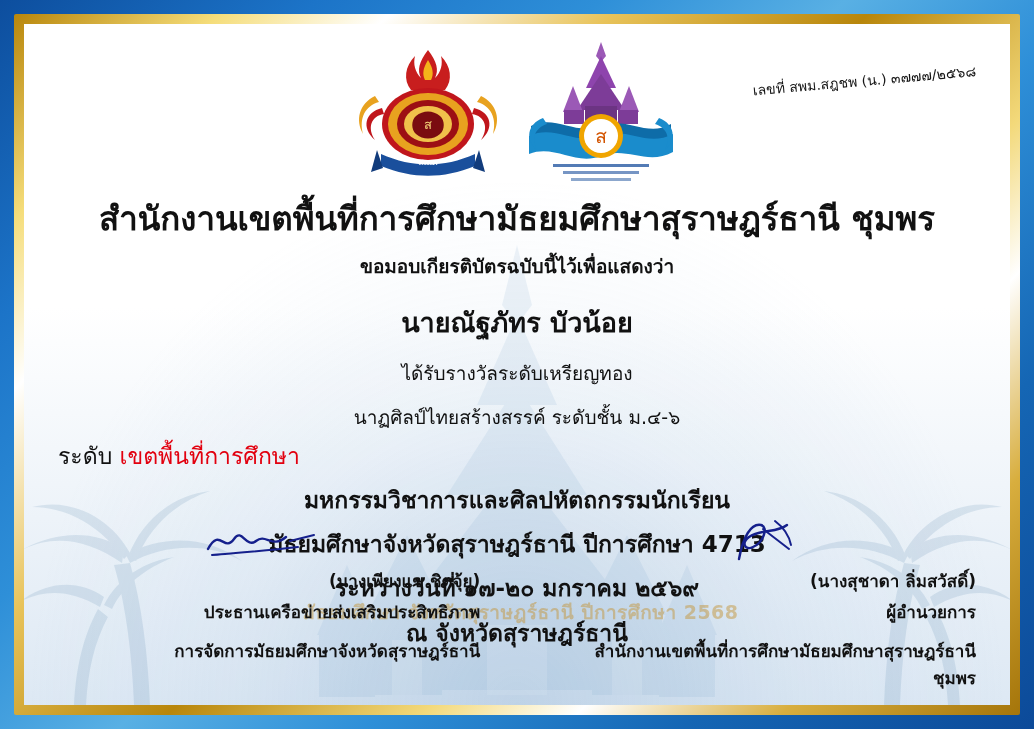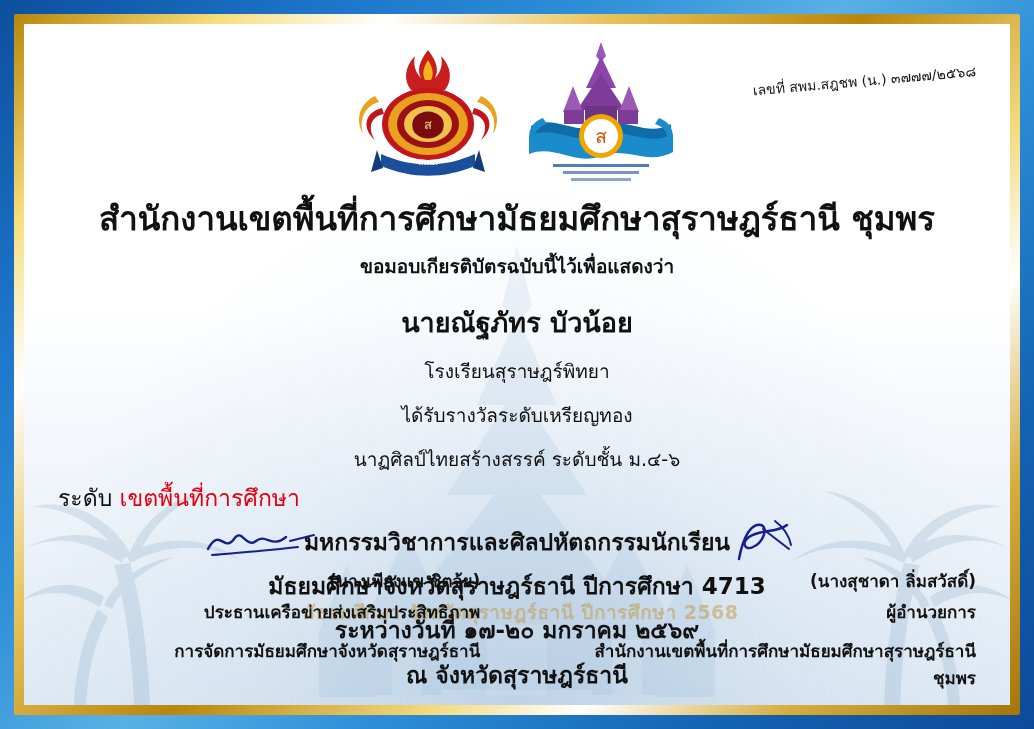--- a/index.html
+++ b/index.html
@@ -310,21 +310,20 @@
           <rect x="42" y="131" width="76" height="3" fill="#1a4f9c" opacity=".6"></rect>
           <rect x="50" y="138" width="60" height="3" fill="#1a4f9c" opacity=".5"></rect>
         </svg>
 
       </div>
 
       <div class="org-title">สำนักงานเขตพื้นที่การศึกษามัธยมศึกษาสุราษฎร์ธานี ชุมพร</div>
       <div class="subtitle">ขอมอบเกียรติบัตรฉบับนี้ไว้เพื่อแสดงว่า</div>
 
       <div class="recipient">นายณัฐภัทร บัวน้อย</div>
-      <div class="school">โรงเรียนสุราษฎร์พิทยา</div>
       <div class="award">ได้รับรางวัลระดับเหรียญทอง</div>
       <div class="activity">นาฏศิลป์ไทยสร้างสรรค์ ระดับชั้น ม.๔-๖</div>
 
       <div class="level-line">
         <span>ระดับ</span>
         <span class="level-value">เขตพื้นที่การศึกษา</span>
       </div>
 
       <div class="event-line">มหกรรมวิชาการและศิลปหัตถกรรมนักเรียน</div>
       <div class="event-line">มัธยมศึกษาจังหวัดสุราษฎร์ธานี ปีการศึกษา 4713</div>

